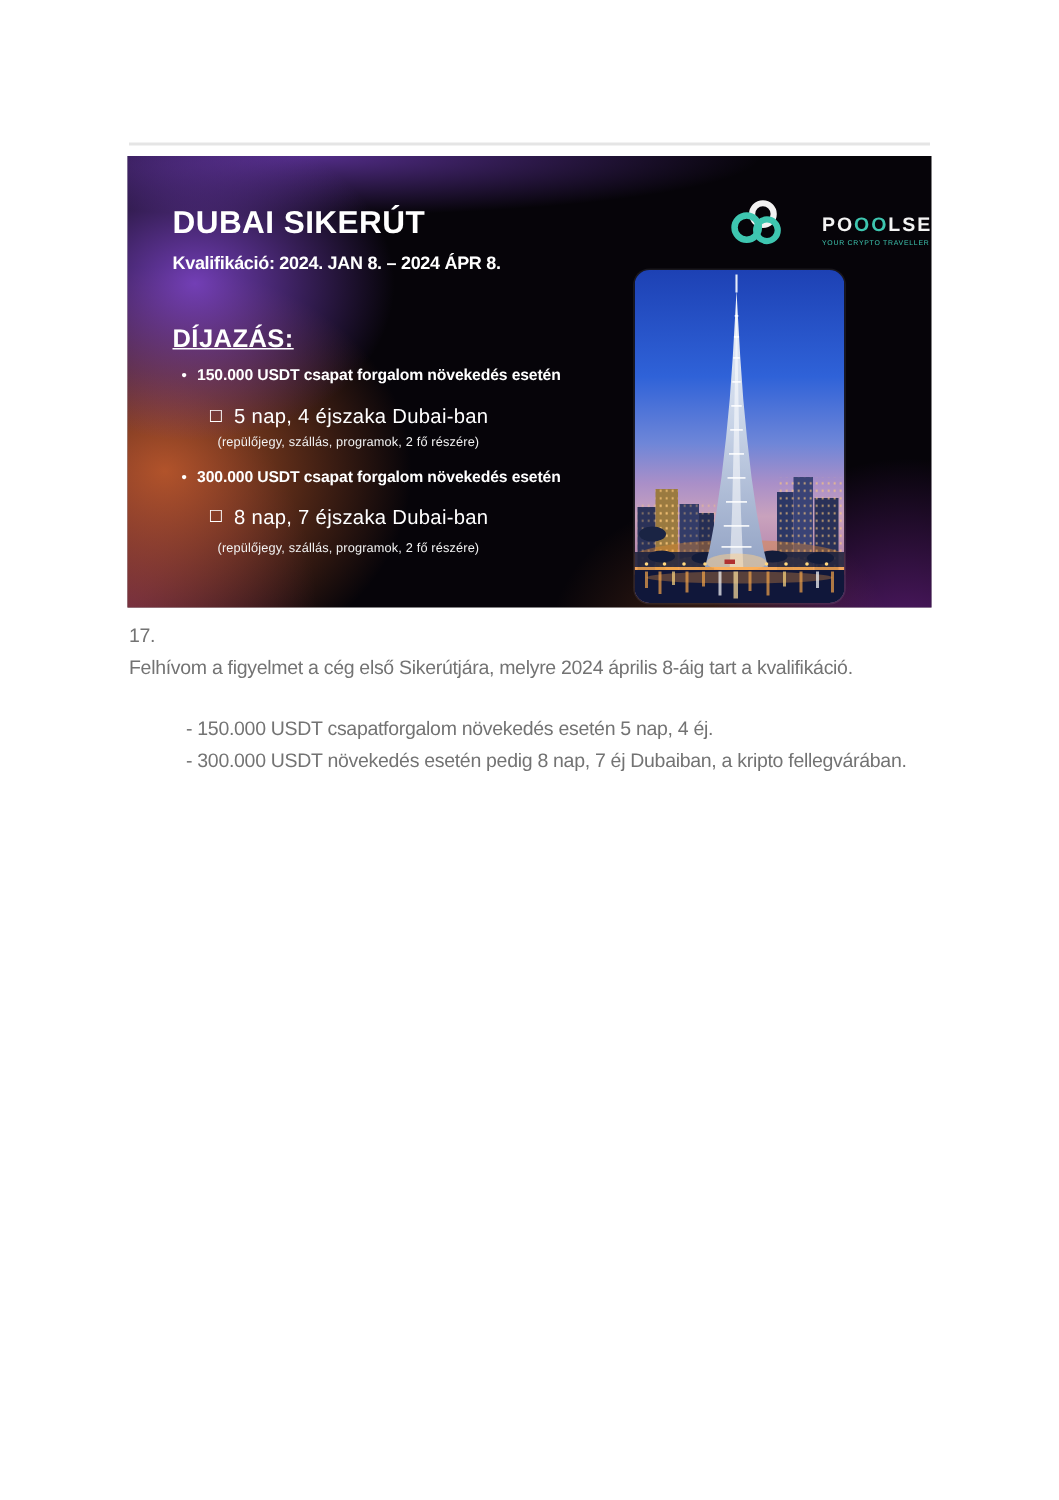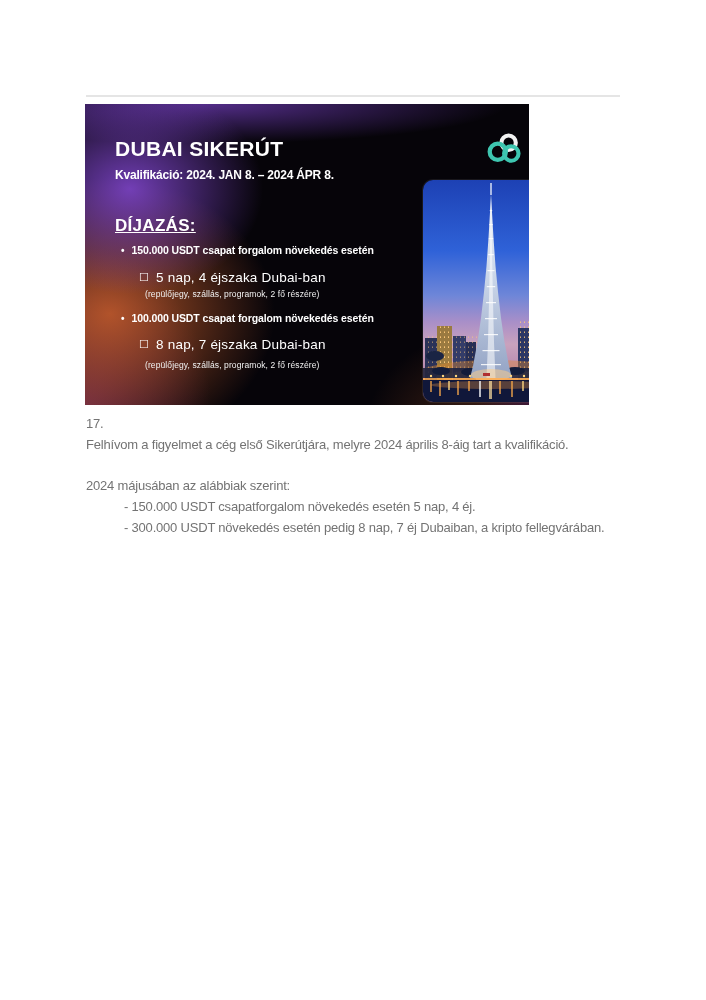--- a/index.html
+++ b/index.html
@@ -13,21 +13,21 @@
   .page { position:absolute; inset:0; background:#ffffff; }
 
   
   .artifact-line {
     position:absolute; left:86px; top:95px; width:534px; height:2px;
     background:#dedede; opacity:.8;
   }
 
   
   .banner {
-    position:absolute; left:85px; top:104px; width:444px; height:301px;
+    position:absolute; left:85px; top:104px; width:536px; height:301px;
     color:#ffffff; overflow:hidden;
     background:
       radial-gradient(190px 150px at 45px 85px,  rgba(128,70,205,.88), rgba(128,70,205,0) 70%),
       radial-gradient(420px 55px  at 120px 0px,  rgba(115,62,190,.70), rgba(115,62,190,0) 72%),
       radial-gradient(235px 195px at 25px 210px, rgba(208,98,45,.82),  rgba(208,98,45,0) 70%),
       radial-gradient(175px 225px at 0px 305px,  rgba(160,55,120,.55), rgba(160,55,120,0) 72%),
       radial-gradient(195px 205px at 520px 345px,rgba(150,45,190,.62), rgba(150,45,190,0) 70%),
       radial-gradient(165px 145px at 395px 330px,rgba(200,100,50,.32), rgba(200,100,50,0) 70%),
       #060409;
   }
@@ -107,21 +107,21 @@
       <span>150.000 USDT csapat forgalom növekedés esetén</span>
     </div>
     <div class="prize-reward reward-1">
       <span class="sq">☐</span>
       <span>5 nap, 4 éjszaka Dubai-ban</span>
     </div>
     <div class="prize-note note-1">(repülőjegy, szállás, programok, 2 fő részére)</div>
 
     <div class="prize-cond cond-2">
       <span class="dot">•</span>
-      <span>100.000 USDT csapat forgalom növekedés esetén</span>
+      <span>300.000 USDT csapat forgalom növekedés esetén</span>
     </div>
     <div class="prize-reward reward-2">
       <span class="sq">☐</span>
       <span>8 nap, 7 éjszaka Dubai-ban</span>
     </div>
     <div class="prize-note note-2">(repülőjegy, szállás, programok, 2 fő részére)</div>
 
     <div class="logo">
       <svg width="36" height="36" viewBox="0 0 40 38">
         <circle cx="24" cy="12" r="8" fill="none" stroke="#f2f2f2" stroke-width="4.6"></circle>
@@ -227,20 +227,19 @@
           <rect x="131" y="201" width="2" height="14" fill="#f2a44a"></rect>
         </g>
       </svg>
     </div>
   </div>
 
   <div class="body-text">
     <p>17.</p>
     <p>Felhívom a figyelmet a cég első Sikerútjára, melyre 2024 április 8-áig tart a kvalifikáció.</p>
     <div class="spacer"></div>
-    <p>2024 májusában az alábbiak szerint:</p>
     <div class="doc-list">
       <p>- 150.000 USDT csapatforgalom növekedés esetén 5 nap, 4 éj.</p>
       <p>- 300.000 USDT növekedés esetén pedig 8 nap, 7 éj Dubaiban, a kripto fellegvárában.</p>
     </div>
   </div>
 
 </div>
 
 </body></html>

